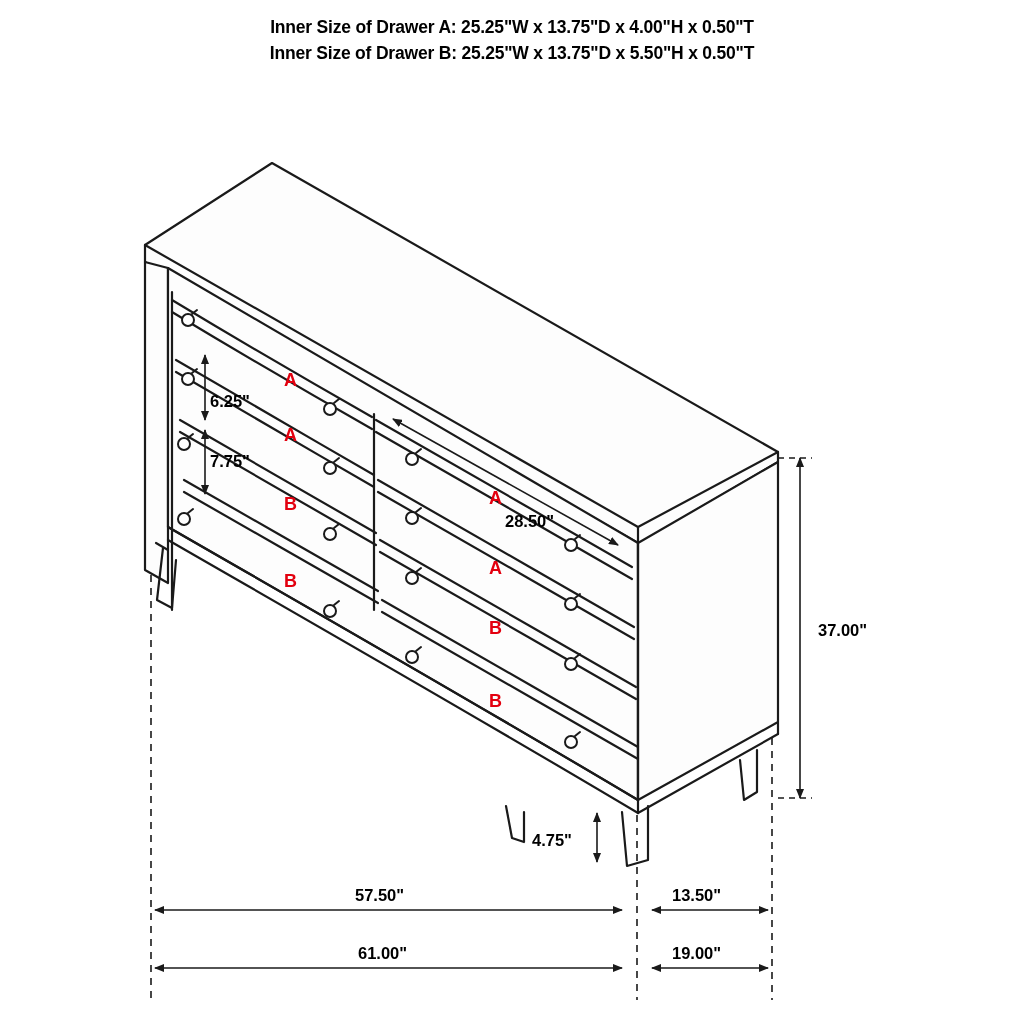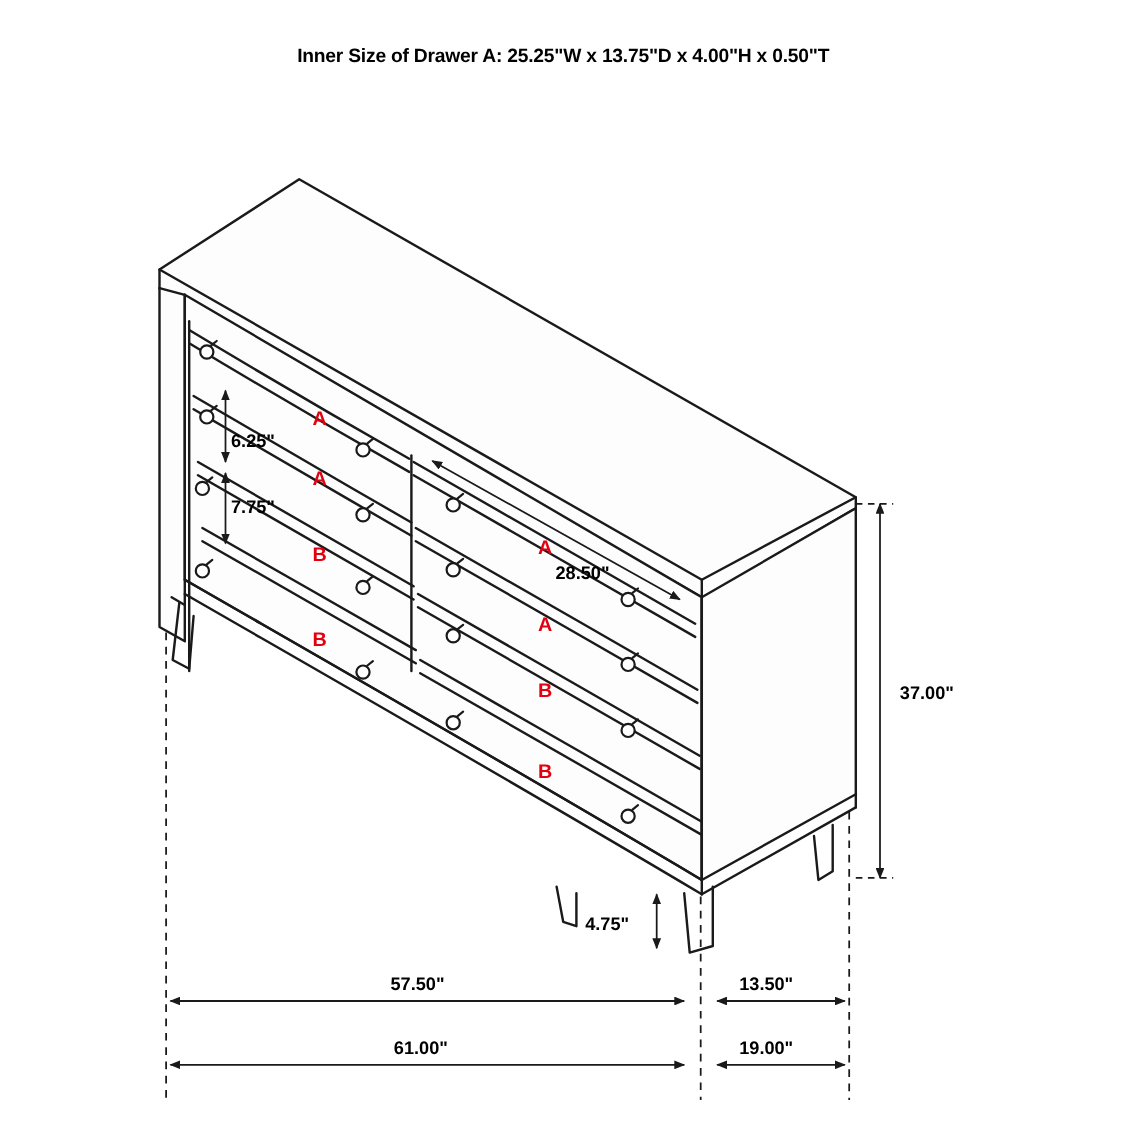--- a/index.html
+++ b/index.html
@@ -26,21 +26,20 @@
     left: 0;
     width: 1024px;
     text-align: center;
     font-size: 17.5px;
     font-weight: bold;
     line-height: 26px;
     letter-spacing: -0.2px;
   }
   .header div {
     white-space: nowrap;
-    margin-top: 23px;
   }
   svg.dia {
     position: absolute;
     top: 0;
     left: 0;
   }
   .lbl {
     position: absolute;
     font-weight: bold;
     white-space: nowrap;
@@ -54,20 +53,21 @@
     color: #e3000f;
   }
 </style>
 </head>
 <body>
 
 <div id="stage">
 
   <div class="header">
     <div>Inner Size of Drawer A: 25.25"W x 13.75"D x 4.00"H x 0.50"T</div>
+    <div>Inner Size of Drawer B: 25.25"W x 13.75"D x 5.50"H x 0.50"T</div>
   </div>
 
   <svg class="dia" width="1024" height="1024" viewBox="0 0 1024 1024">
     <defs>
       <marker id="arrH" markerWidth="10" markerHeight="8" refX="9" refY="4" orient="auto" markerUnits="userSpaceOnUse">
         <path d="M0,0 L10,4 L0,8 z" fill="#1a1a1a"></path>
       </marker>
       <marker id="arrHs" markerWidth="10" markerHeight="8" refX="1" refY="4" orient="auto" markerUnits="userSpaceOnUse">
         <path d="M10,0 L0,4 L10,8 z" fill="#1a1a1a"></path>
       </marker>

